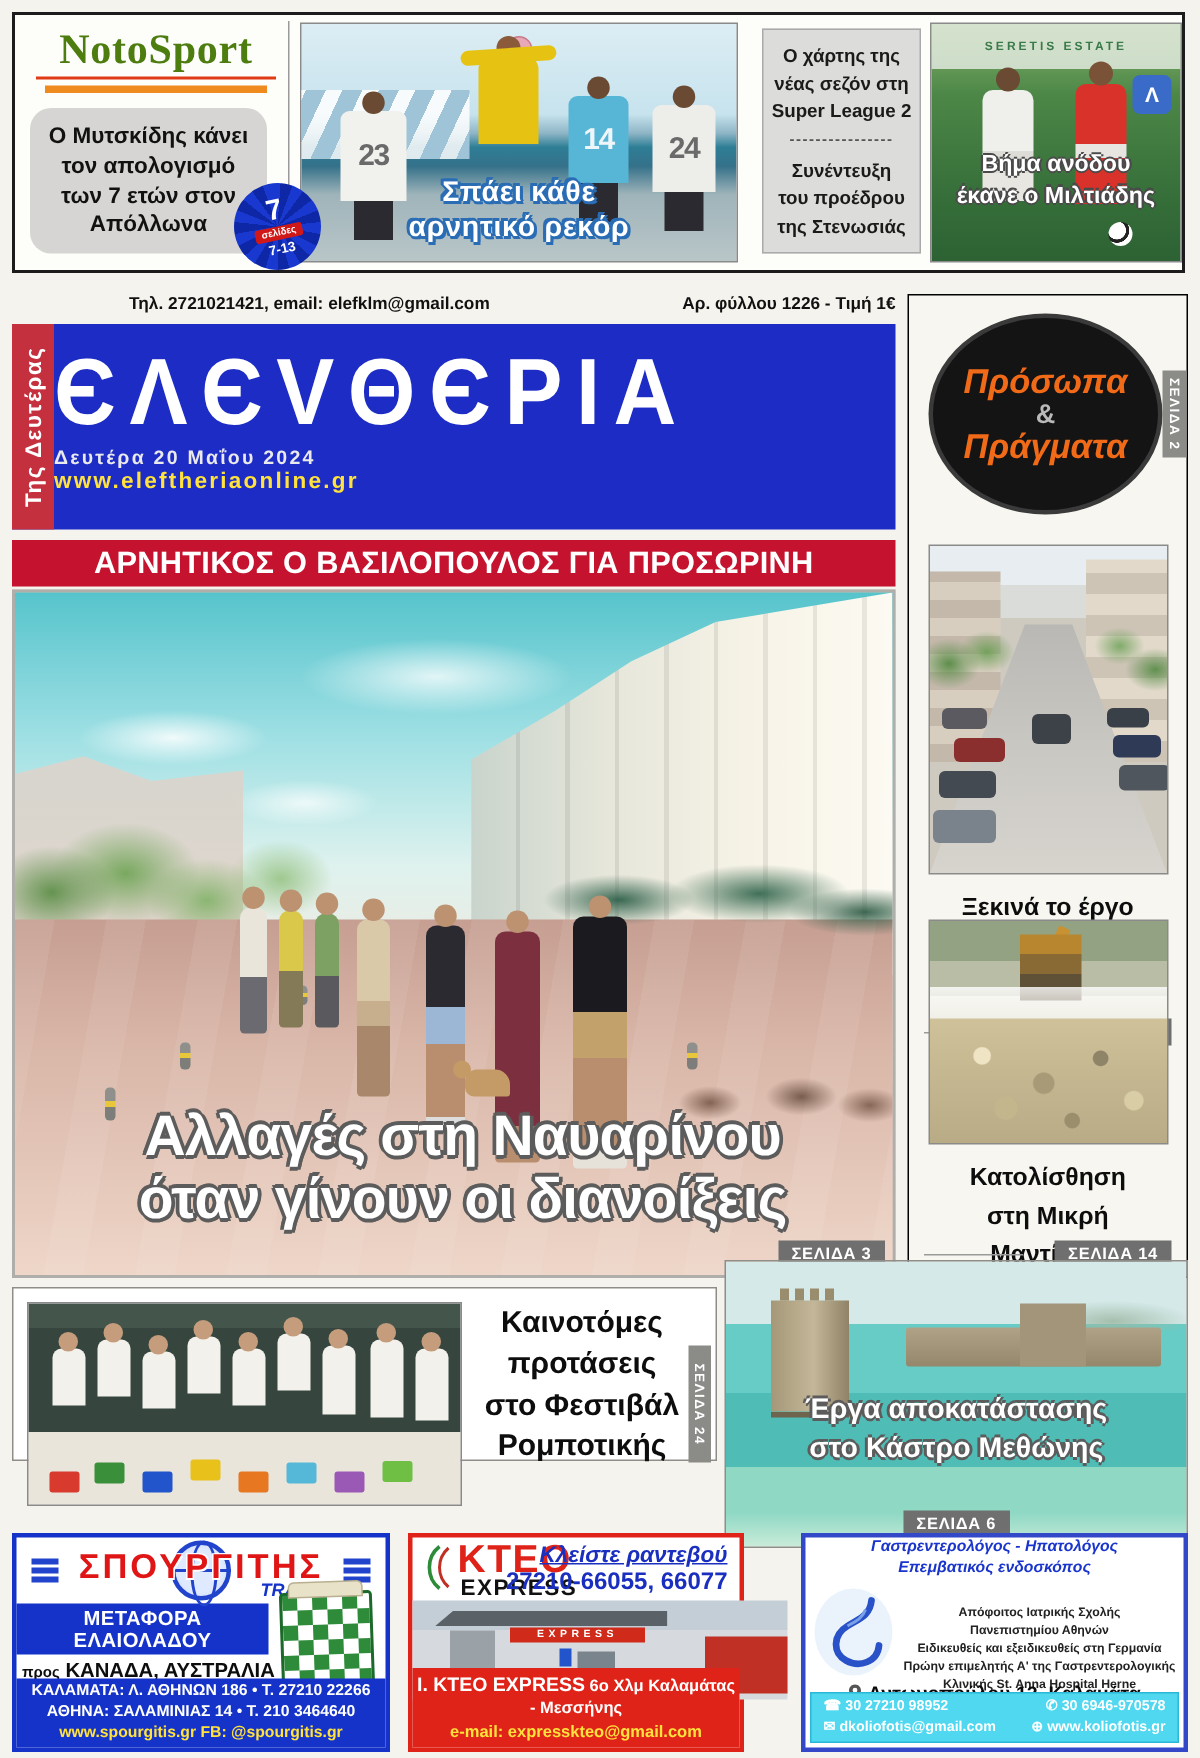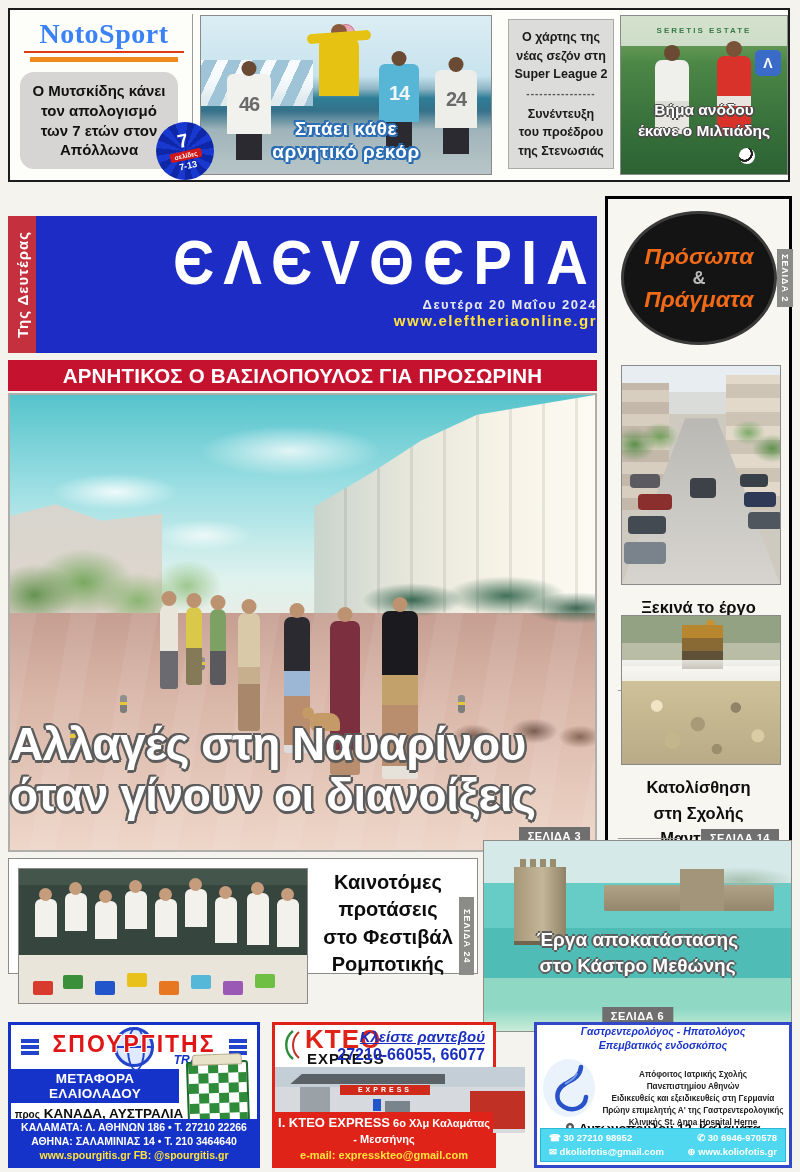--- a/index.html
+++ b/index.html
@@ -3,21 +3,21 @@
 <meta charset="utf-8">
 <style>
   *{margin:0;padding:0;box-sizing:border-box}
   html,body{background:#e9e7e0}
   body{font-family:"Liberation Sans",sans-serif}
   #page{position:relative;width:800px;height:1172px;background:#f5f3ed;margin:0 auto;overflow:hidden}
   .abs{position:absolute}
 
   
   #top-strip{left:8px;top:8px;width:782px;height:174px;border:2px solid #1c1c1c;background:#fdfdfa}
-  .ns-logo{left:14px;top:8px;width:160px;text-align:center;font-family:"Liberation Serif",serif;font-weight:900;font-size:28px;color:#3b82f6;letter-spacing:.5px;border-bottom:2px solid #e03a16;padding-bottom:1px}
+  .ns-logo{left:14px;top:8px;width:160px;text-align:center;font-family:"Liberation Serif",serif;font-weight:900;font-size:28px;color:#4d7c0f;letter-spacing:.5px;border-bottom:2px solid #e03a16;padding-bottom:1px}
   .ns-logo-bar{left:20px;top:47px;width:148px;height:5px;background:#ef8b1e}
   .ns-teaser{left:10px;top:62px;width:158px;background:#d6d5d3;border-radius:14px;padding:9px 6px;text-align:center;font-size:15px;font-weight:600;line-height:1.32;color:#111}
   .ns-badge{left:146px;top:112px;width:58px;height:58px;border-radius:50%;background:repeating-conic-gradient(#1838d0 0deg 16deg,#0e27a6 16deg 32deg);display:flex;flex-direction:column;align-items:center;justify-content:center;transform:rotate(-12deg);z-index:5;color:#fff}
   .ns-badge .n7{font-size:19px;font-weight:900;line-height:1}
   .ns-badge .wd{font-size:6.5px;font-weight:800;background:#d01818;padding:1px 4px;border-radius:2px;margin:1px 0}
   .ns-badge .pg{font-size:9px;font-weight:800}
   .vdiv{left:182px;top:4px;width:1px;height:162px;background:#9a9a9a}
   .photo-frame{border:1px solid #8a8a8a;overflow:hidden}
   
   #fb-photo{left:190px;top:5px;width:292px;height:160px;background:linear-gradient(180deg,#dcedf4 0%,#c7e3ee 38%,#8fb6c6 46%,#2e7e95 52%,#35718a 60%,#9fb4ba 72%,#b9c6c8 100%)}
@@ -45,46 +45,46 @@
   .fb2-ball{left:118px;top:132px;width:16px;height:16px;border-radius:50%;background:radial-gradient(circle at 35% 35%,#fff 0 40%,#222 42% 55%,#fff 57%)}
   .fb2-caption{left:0;right:0;top:84px;text-align:center;color:#fff;font-weight:800;font-size:15.5px;line-height:1.35;text-shadow:1.5px 0 0 #4a4a4a,-1.5px 0 0 #4a4a4a,0 1.5px 0 #4a4a4a,0 -1.5px 0 #4a4a4a}
 
   
   #contact-row{left:8px;top:193px;width:589px;height:20px;display:flex;justify-content:space-between;align-items:center;padding-left:78px;font-size:11.5px;font-weight:700;color:#111}
 
   
   #masthead{left:8px;top:216px;width:589px;height:137px;background:#1c2cc4;display:flex}
   .edition{width:28px;height:100%;background:#c5303e;color:#fff;display:flex;align-items:center;justify-content:center}
   .vtext-up{writing-mode:vertical-rl;transform:rotate(180deg);font-size:15px;font-weight:800;letter-spacing:1px}
-  .mast-main{flex:1;position:relative;text-align:right}
+  .mast-main{flex:1;position:relative;text-align:left}
   .mast-title{margin-top:8px;font-size:58px;font-weight:900;color:#fff;letter-spacing:9px;transform:scaleY(1.08);line-height:1.3}
   .mast-date{font-size:13px;font-weight:700;color:#e9e9ee;letter-spacing:1.5px;margin-top:-2px}
   .mast-site{font-size:15px;font-weight:800;color:#ffe23c;letter-spacing:1.5px}
 
   
   #kicker{left:8px;top:360px;width:589px;height:31px;background:#c5122e;color:#fff;font-size:20.5px;font-weight:800;text-align:center;line-height:31px;letter-spacing:.2px}
   #main-photo{left:8px;top:393px;width:589px;height:459px;border:2px solid #b0aeaa;background:#d8c4b8}
   .mp-sky{left:0;top:0;right:0;height:56%;background:radial-gradient(ellipse 90px 26px at 18% 38%,#ffffffd8,transparent 70%),radial-gradient(ellipse 130px 36px at 48% 22%,#ffffffc4,transparent 70%),radial-gradient(ellipse 70px 22px at 33% 55%,#fffffFb8,transparent 70%),linear-gradient(180deg,#56c4cc 0%,#9fe0e4 38%,#dff2ee 72%,#efe9df 100%)}
   .mp-bldgs{right:0;top:0;width:48%;height:72%;background:repeating-linear-gradient(90deg,transparent 0 30px,#00000014 30px 33px),linear-gradient(90deg,#c9d4cc 0%,#e6e6da 32%,#f7f3e7 68%,#fcfaf2 100%);clip-path:polygon(0 34%,20% 24%,38% 14%,58% 6%,100% 0,100% 100%,0 100%)}
   .mp-bldg-left{left:0;top:24%;width:26%;height:26%;background:linear-gradient(180deg,#e3d2c8cc,#d9c6bbaa);clip-path:polygon(0 10%,30% 0,60% 14%,100% 8%,100% 100%,0 100%)}
   .mp-trees{left:0;top:26%;width:42%;height:40%;background:radial-gradient(ellipse 60px 44px at 10% 45%,#5d8f48f0,transparent 70%),radial-gradient(ellipse 70px 48px at 30% 38%,#6fa455e8,transparent 70%),radial-gradient(ellipse 56px 40px at 52% 48%,#7cb062d8,transparent 70%),radial-gradient(ellipse 48px 36px at 72% 40%,#86b86cb8,transparent 72%)}
   .mp-pave{left:0;bottom:0;right:0;height:52%;background:repeating-linear-gradient(100deg,#ffffff12 0 26px,transparent 26px 60px),linear-gradient(180deg,#c69e92 0%,#d8b5a7 34%,#eed6c8 100%)}
   .mp-umbrellas{right:0;top:37%;width:40%;height:18%;background:radial-gradient(ellipse 72px 24px at 22% 45%,#2e6049f0,transparent 70%),radial-gradient(ellipse 86px 28px at 62% 40%,#35684ff0,transparent 70%),radial-gradient(ellipse 70px 22px at 92% 55%,#2c5a44e8,transparent 72%)}
   .mp-cafe{right:0;bottom:18%;width:26%;height:18%;background:radial-gradient(ellipse 30px 16px at 20% 60%,#6a4a3ac8,transparent 70%),radial-gradient(ellipse 34px 18px at 60% 55%,#5d4234c8,transparent 70%),radial-gradient(ellipse 30px 16px at 90% 62%,#6a4a3ac0,transparent 72%)}
   .bollard{position:absolute;width:7px;height:22px;border-radius:3px;background:linear-gradient(180deg,#8f8f8c 0 40%,#e8c83a 40% 58%,#7d7d7a 58%)}
   .fig{position:absolute;border-radius:7px 7px 3px 3px}
   .fig::before{content:"";position:absolute;top:-14px;left:50%;transform:translateX(-50%);width:15px;height:15px;border-radius:50%;background:#bd9270}
   .mp-dog{left:300px;top:318px;width:30px;height:18px;background:#c49a66;border-radius:8px 10px 2px 6px}
   .mp-dog::before{content:"";position:absolute;left:-8px;top:-6px;width:12px;height:12px;border-radius:50%;background:#c49a66}
-  .mp-headline{left:0;right:0;bottom:28px;text-align:left;color:#fff;font-weight:900;font-size:46px;line-height:1.12;letter-spacing:-.5px;text-shadow:2.5px 0 0 #5c5c5c,-2.5px 0 0 #5c5c5c,0 2.5px 0 #5c5c5c,0 -2.5px 0 #5c5c5c,2px 2px 0 #5c5c5c,-2px -2px 0 #5c5c5c}
+  .mp-headline{left:12px;right:0;bottom:28px;text-align:center;color:#fff;font-weight:900;font-size:38px;line-height:1.12;letter-spacing:-.5px;text-shadow:2.5px 0 0 #5c5c5c,-2.5px 0 0 #5c5c5c,0 2.5px 0 #5c5c5c,0 -2.5px 0 #5c5c5c,2px 2px 0 #5c5c5c,-2px -2px 0 #5c5c5c}
   .pbadge{background:#6f6f6f;color:#fff;font-size:11px;font-weight:800;padding:3px 9px;letter-spacing:.5px}
   .mp-badge{right:5px;bottom:5px}
 
   
-  #sidebar{left:605px;top:196px;width:187px;height:656px;border:3px solid #000000;background:#f7f6f0}
+  #sidebar{left:605px;top:196px;width:187px;height:656px;border:1px solid #000000;background:#f7f6f0}
   .circle{left:13px;top:12px;width:156px;height:134px;background:#141414;border:3px solid #3a3a3a;border-radius:50%;display:flex;flex-direction:column;align-items:center;justify-content:center;text-align:center}
   .circle .l1,.circle .l2{color:#f06a18;font-size:23px;font-weight:800;font-style:italic;line-height:1.1}
   .circle .amp{color:#b9b9b9;font-size:18px;font-weight:800;line-height:1}
   .vtab{background:#8b8b88;color:#fff;font-size:9px;font-weight:800;letter-spacing:1px;writing-mode:vertical-rl;text-align:center;display:flex;align-items:center;justify-content:center}
   .tab1{left:169px;top:50px;width:16px;height:58px}
   
   #street-photo{left:13px;top:166px;width:160px;height:220px;background:linear-gradient(180deg,#e7edf0 0 12%,#d9dcd8 12% 22%,#cfcac0 22%)}
   .st-bldgL{left:0;top:8%;width:30%;height:58%;background:repeating-linear-gradient(0deg,#c3b8aa 0 12px,#d8cec0 12px 24px)}
   .st-bldgR{right:0;top:4%;width:34%;height:62%;background:repeating-linear-gradient(0deg,#cdc4b6 0 14px,#e2d9cb 14px 28px)}
   .st-trees{left:0;top:18%;width:100%;height:36%;background:radial-gradient(ellipse 30px 24px at 8% 50%,#568a44f0,transparent 70%),radial-gradient(ellipse 26px 20px at 24% 40%,#699e52e0,transparent 70%),radial-gradient(ellipse 24px 18px at 80% 35%,#6aa055d0,transparent 70%),radial-gradient(ellipse 28px 20px at 95% 55%,#578c46e8,transparent 72%)}
@@ -172,21 +172,21 @@
       <span class="wd">σελίδες</span>
       <span class="pg">7-13</span>
     </div>
     <div class="vdiv abs"></div>
 
     <div id="fb-photo" class="abs photo-frame">
       <div class="fb-streak abs"></div>
       <div class="fb-ball abs"></div>
       <div class="fb-gk abs"></div>
       <div class="fb-player abs" style="left:26px;top:58px;width:44px;height:60px;background:#f1f1ee">
-        <span class="num">46</span>
+        <span class="num">23</span>
           <i class="fb-legs"></i>
       </div>
       <div class="fb-player abs" style="left:178px;top:48px;width:40px;height:58px;background:#57b6d6">
         <span class="num" style="color:#eef6fa">14</span>
           <i class="fb-legs"></i>
       </div>
       <div class="fb-player abs" style="left:234px;top:54px;width:42px;height:58px;background:#ededea">
         <span class="num">24</span>
           <i class="fb-legs"></i>
       </div>
@@ -212,20 +212,24 @@
       <div class="fb2-pwhite abs"></div>
       <div class="fb2-pred abs"></div>
       <div class="fb2-ball abs"></div>
       <div class="fb2-caption abs">
         <span>Βήμα ανόδου</span><br>
         <span>έκανε ο Μιλτιάδης</span>
       </div>
     </div>
   </div>
 
+  <div id="contact-row" class="abs">
+    <span>Τηλ. 2721021421, email: elefklm@gmail.com</span>
+    <span>Αρ. φύλλου 1226  - Τιμή 1€</span>
+  </div>
 
   <div id="masthead" class="abs">
     <div class="edition">
       <span class="vtext-up">Της Δευτέρας</span>
     </div>
     <div class="mast-main">
       <div class="mast-title">ЄΛЄVΘЄРІА</div>
       <div class="mast-date">Δευτέρα 20 Μαΐου 2024</div>
       <div class="mast-site">www.eleftheriaonline.gr</div>
     </div>
@@ -294,21 +298,21 @@
     </div>
 
     <div id="slide-photo" class="abs photo-frame">
       <div class="sl-arm abs"></div>
       <div class="sl-exc abs"></div>
       <div class="sl-fog abs"></div>
       <div class="sl-rocks abs"></div>
     </div>
     <div class="sb-title" style="top:576px">
       <span>Κατολίσθηση</span><br>
-      <span>στη Σχολής</span><br>
+      <span>στη Μικρή</span><br>
       <span>Μαντίνεια</span>
     </div>
     <div class="rulerow" style="top:630px">
       <i></i>
         <span class="pbadge">ΣΕΛΙΔΑ 14</span>
     </div>
   </div>
 
   <div id="mid-left" class="abs">
     <div id="robot-photo" class="abs photo-frame">

